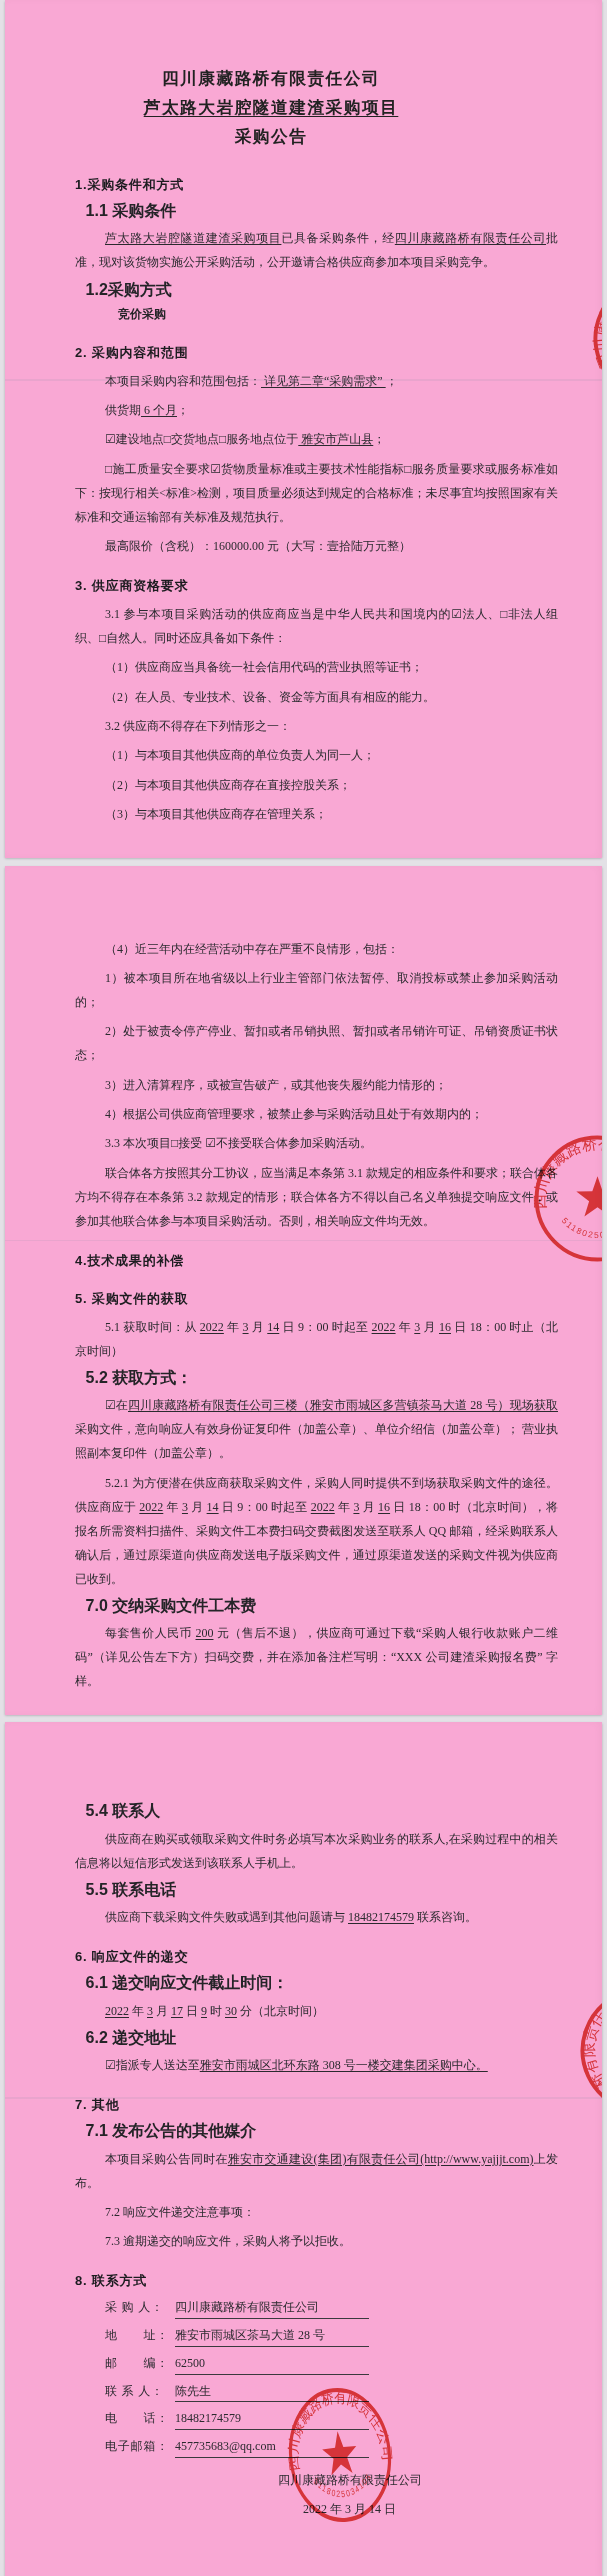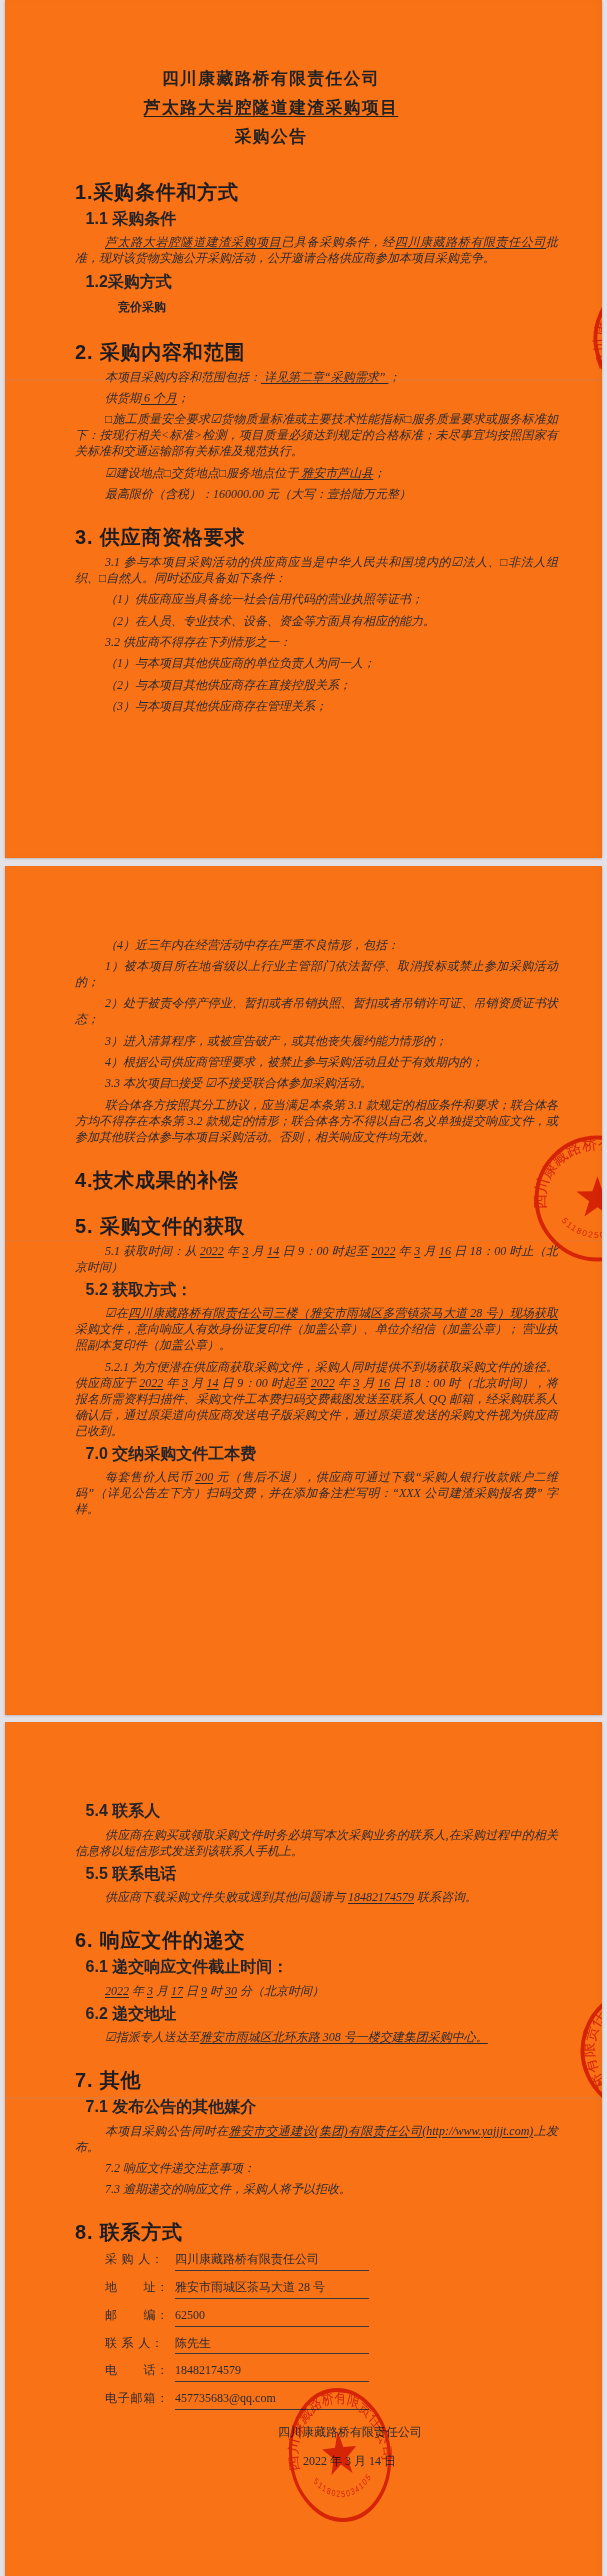--- a/index.html
+++ b/index.html
@@ -1,35 +1,35 @@
 <!DOCTYPE html>
 <html style="font-size:12px"><head>
 <meta charset="utf-8">
 <style>
   html,body{margin:0;padding:0;width:607px;background:#e3e1e6;overflow-x:hidden;}
   .doc{width:607px;}
-  .page{position:relative;width:597px;margin:0 auto;background:#f97316;overflow:hidden;
+  .page{position:relative;width:597px;margin:0 auto;background:#f9a8d4;overflow:hidden;
         box-shadow:0 0.8px 2.3px rgba(60,55,70,.35), inset -3px 0 7.6px rgba(0,0,0,.03);}
   .page-1{height:858px;margin-bottom:7.6px;}
   .page-2{height:849px;margin-bottom:7.6px;}
   .page-3{height:1058px;}
   .content{padding:0 44px 0 70px;font-family:"Liberation Serif","DejaVu Serif",serif;
            color:#2b2a2f;font-size:12px;}
   .title-block{padding-top:64px;text-align:center;margin-right:91px;
                font-family:"Liberation Sans","DejaVu Sans",sans-serif;font-weight:700;}
   .t1,.t2,.t3{font-size:16.7px;line-height:29px;letter-spacing:1.5px;color:#222;}
   .t2{text-decoration:underline;text-underline-offset:3px;}
   .blocks{padding-top:6px;}
   .b-h1{font-family:"Liberation Sans","DejaVu Sans",sans-serif;font-weight:700;
-        font-size:20px;line-height:21px;margin:25px 0 6px;color:#1d1c20;letter-spacing:0.8px;}
+        font-size:13px;line-height:21px;margin:17px 0 6px;color:#1d1c20;letter-spacing:0.8px;}
   .b-h2{font-family:"Liberation Sans","DejaVu Sans",sans-serif;font-weight:600;
         font-size:16px;line-height:20px;margin:5.3px 0;margin-left:10.6px;color:#252428;}
-  .b-h2c{font-family:Liberation Sans, sans-serif;font-weight:600;
+  .b-h2c{font-family:Liberation Mono, monospace;font-weight:600;
         font-size:12px;line-height:20px;margin:5.3px 0;margin-left:43px;color:#252428;}
-  .b-p{line-height:16px;margin:5.3px 0;text-indent:2.5em;text-align:justify;font-style:italic;}
+  .b-p{line-height:24px;margin:5.3px 0;text-indent:2.5em;text-align:justify;}
   .u{text-decoration:underline;text-underline-offset:2.3px;}
   .b-contact{line-height:20px;margin:6px 0 6px 30px;}
   .c-label{display:inline-block;min-width:70px;letter-spacing:0.8px;}
   .c-value{display:inline-block;min-width:194px;border-bottom:0.8px solid #3a3a3e;padding-bottom:0.8px;}
   .b-sig{margin:12px 0 0 203px;line-height:20px;}
   .b-sigdate{margin:9px 0 0 228px;line-height:20px;}
   .crease{position:absolute;left:0;right:0;height:1.5px;background:rgba(150,140,165,.16);}
   .stamp{position:absolute;mix-blend-mode:multiply;opacity:.88;}
   .stamp text{font-family:"Liberation Sans","DejaVu Sans",sans-serif;fill:#d6352b;}
   .stamp .stamp-no{letter-spacing:2.5px;}
@@ -48,22 +48,22 @@
       </div>
       <div class="blocks" id="page-blocks-1">
           <div class="b-h1"><span>1.采购条件和方式</span></div>
           <div class="b-h2"><span>1.1 采购条件</span></div>
           <div class="b-p"><span class="u">芦太路大岩腔隧道建渣采购项目</span><span>已具备采购条件，经</span><span class="u">四川康藏路桥有限责任公司</span><span>批准，现对该货物实施公开采购活动，公开邀请合格供应商参加本项目采购竞争。</span></div>
           <div class="b-h2"><span>1.2采购方式</span></div>
           <div class="b-h2c"><span>竞价采购</span></div>
           <div class="b-h1"><span>2. 采购内容和范围</span></div>
           <div class="b-p"><span>本项目采购内容和范围包括：</span><span class="u"> 详见第二章“采购需求” </span><span>；</span></div>
           <div class="b-p"><span>供货期</span><span class="u"> 6 个月</span><span>；</span></div>
+          <div class="b-p"><span>☑建设地点□交货地点□服务地点位于</span><span class="u"> 雅安市芦山县</span><span>；</span></div>
           <div class="b-p"><span>□施工质量安全要求☑货物质量标准或主要技术性能指标□服务质量要求或服务标准如下：按现行相关&lt;标准&gt;检测，项目质量必须达到规定的合格标准；未尽事宜均按照国家有关标准和交通运输部有关标准及规范执行。</span></div>
-          <div class="b-p"><span>☑建设地点□交货地点□服务地点位于</span><span class="u"> 雅安市芦山县</span><span>；</span></div>
           <div class="b-p"><span>最高限价（含税）：160000.00 元（大写：壹拾陆万元整）</span></div>
           <div class="b-h1"><span>3.  供应商资格要求</span></div>
           <div class="b-p"><span>3.1 参与本项目采购活动的供应商应当是中华人民共和国境内的☑法人、□非法人组织、□自然人。同时还应具备如下条件：</span></div>
           <div class="b-p"><span>（1）供应商应当具备统一社会信用代码的营业执照等证书；</span></div>
           <div class="b-p"><span>（2）在人员、专业技术、设备、资金等方面具有相应的能力。</span></div>
           <div class="b-p"><span>3.2 供应商不得存在下列情形之一：</span></div>
           <div class="b-p"><span>（1）与本项目其他供应商的单位负责人为同一人；</span></div>
           <div class="b-p"><span>（2）与本项目其他供应商存在直接控股关系；</span></div>
           <div class="b-p"><span>（3）与本项目其他供应商存在管理关系；</span></div>
         </div>

